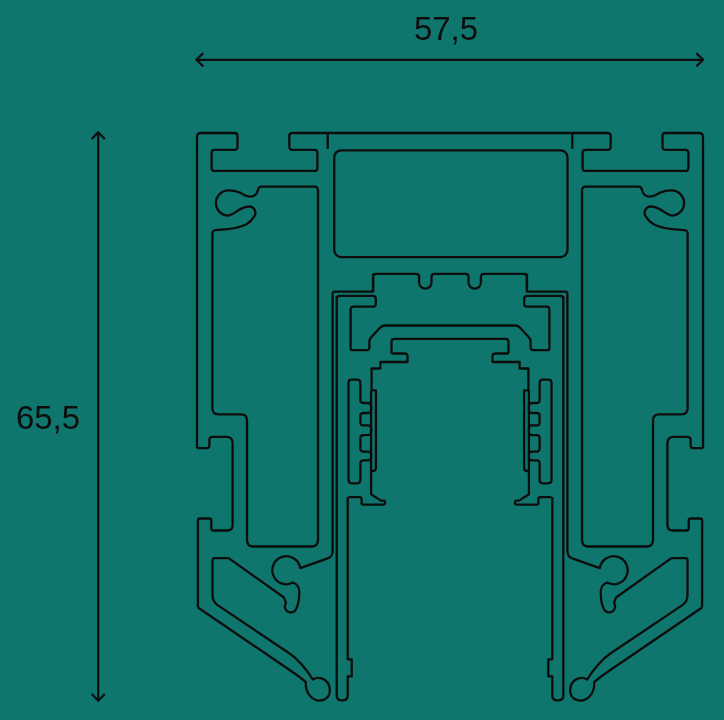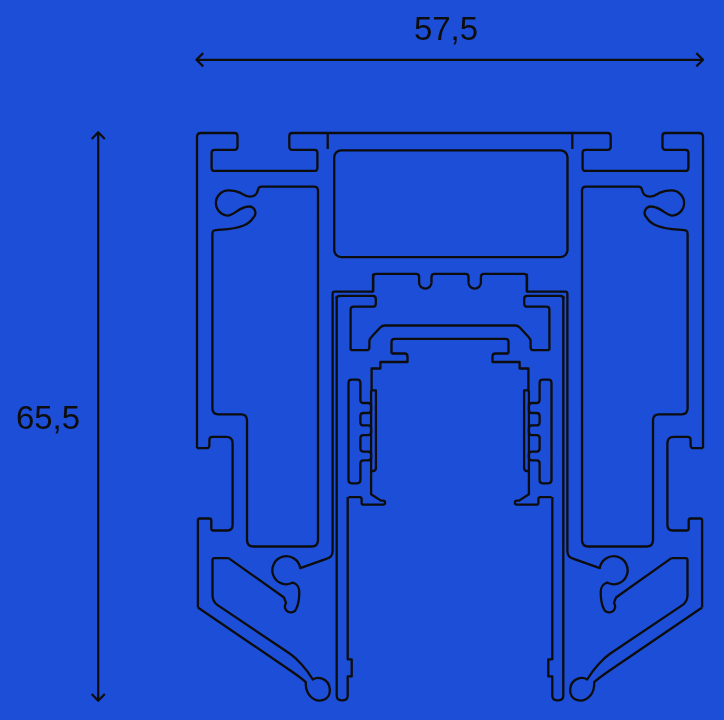--- a/index.html
+++ b/index.html
@@ -1,16 +1,16 @@
 <!DOCTYPE html>
 <html><head>
 <meta charset="utf-8">
 <style>
 html,body{margin:0;padding:0;background:#ffffff;}
-#wrap{position:relative;width:724px;height:720px;background:#1d4ed8;overflow:hidden;}
+#wrap{position:relative;width:724px;height:720px;background:#0f766e;overflow:hidden;}
 svg{position:absolute;left:0;top:0;}
 .dim{font-family:"Liberation Sans",sans-serif;font-size:33px;fill:#0d0d0d;}
 </style>
 </head>
 <body>
 <div id="wrap">
 <svg width="724" height="720" viewBox="0 0 724 720" fill="none" stroke="#0d0d0d" stroke-width="2.3" stroke-linejoin="round" stroke-linecap="butt">
 
 <g stroke-width="2.2">
   <line x1="196.2" y1="59.8" x2="703.3" y2="59.8"></line>

